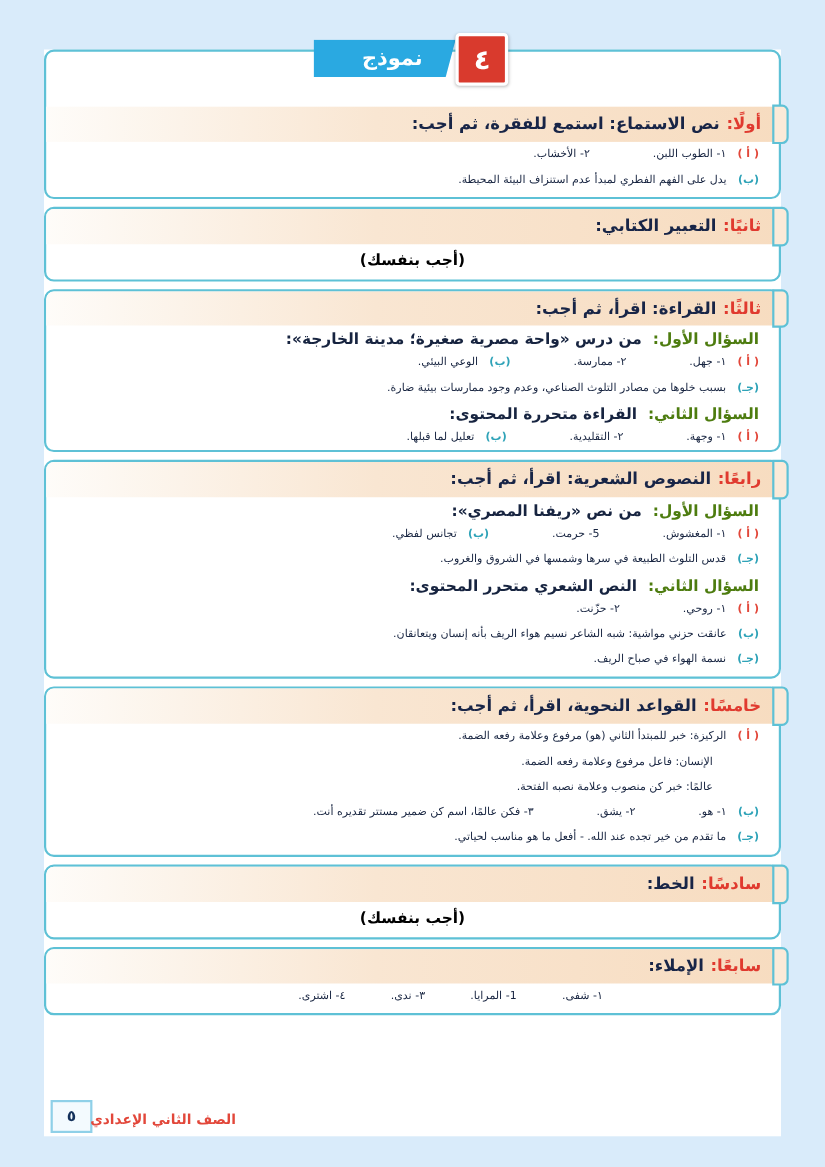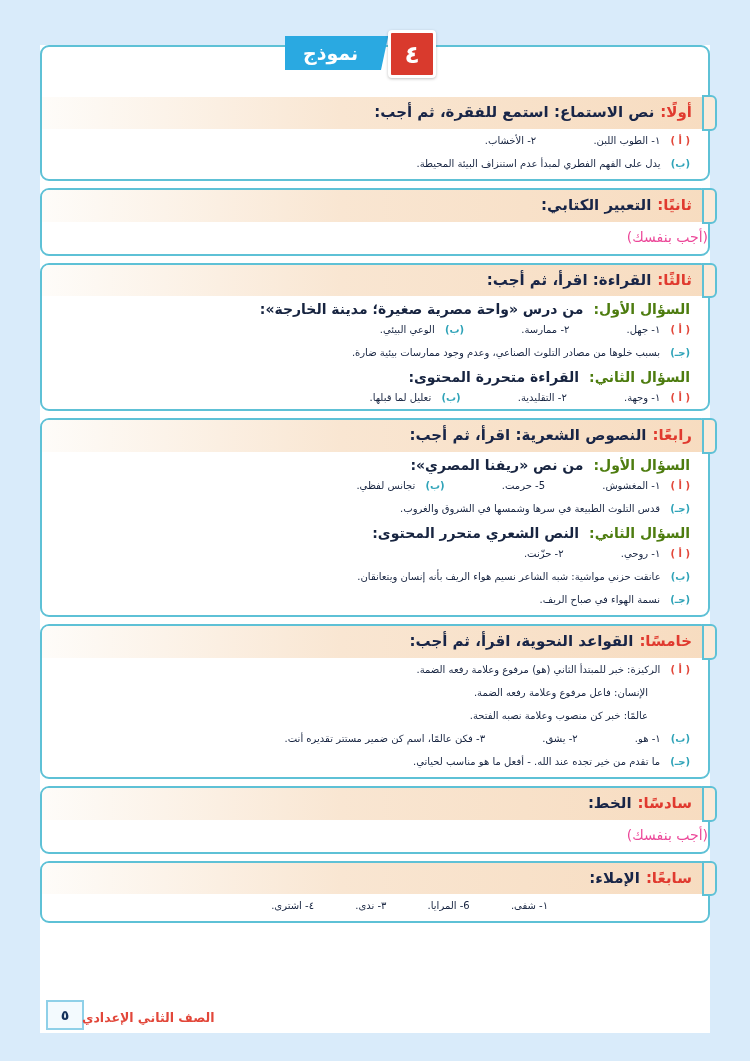--- a/index.html
+++ b/index.html
@@ -40,36 +40,36 @@
     white-space:nowrap;
   }
   .qrow .ql{color:#4d7c0f;margin-left:5px;}
   .m{font-weight:bold;margin-left:7px;}
   .m.red{color:#e2473a;}
   .m.teal{color:#2fa3b8;}
   .it{margin-left:54px;}
   .it:last-child{margin-left:0;}
   .sub{padding-right:60px;}
   .center-red{
-    text-align:right;color:#ec4899;font-weight:normal;font-size:14px;
+    text-align:center;color:#000000;font-weight:bold;font-size:14px;
     padding:7px 0 9px;
   }
   .dictation{padding-right:160px;}
   .dictation .it{margin-left:38px;text-align:center;}
   .pad-b{padding-bottom:7px;}
   
   .box.first{padding-top:50px;}
   .box.first .hdr{border-radius:0;}
   .banner{
     position:absolute;top:-17px;left:243px;display:flex;align-items:flex-start;
     z-index:5;direction:rtl;
   }
   .flag{
     background:#2aa9e1;color:#fff;font-weight:bold;font-size:19px;
-    height:34px;line-height:34px;padding:0 30px 0 18px;margin-top:6px;
+    height:34px;line-height:34px;padding:0 30px 0 44px;margin-top:6px;
     clip-path:polygon(0 0,100% 0,93% 100%,0 100%);
     letter-spacing:1px;
   }
   .num{
     width:42px;height:42px;margin-right:-8px;
     background:#d93a2d;border:3px solid #fff;border-radius:4px;
     display:flex;align-items:center;justify-content:center;
     color:#fff;font-size:25px;font-weight:bold;
     box-shadow:0 1px 3px rgba(0,0,0,.25);z-index:6;
   }
@@ -226,21 +226,21 @@
     <div class="center-red">(أجب بنفسك)</div>
   </div>
 
   <div class="box">
     <div class="hdr">
       <span class="lbl">سابعًا:</span>
       <span class="ttl">الإملاء:</span>
     </div>
     <div class="row pad-b dictation">
       <span class="it">١- شفى.</span>
-      <span class="it">6- المرايا.</span>
+      <span class="it">1- المرايا.</span>
       <span class="it">٣- ندى.</span>
       <span>٤- اشترى.</span>
     </div>
   </div>
 
   <div class="footer">
     <div class="pagebox">٥</div>
     <div class="grade">الصف الثاني الإعدادي</div>
   </div>
 

